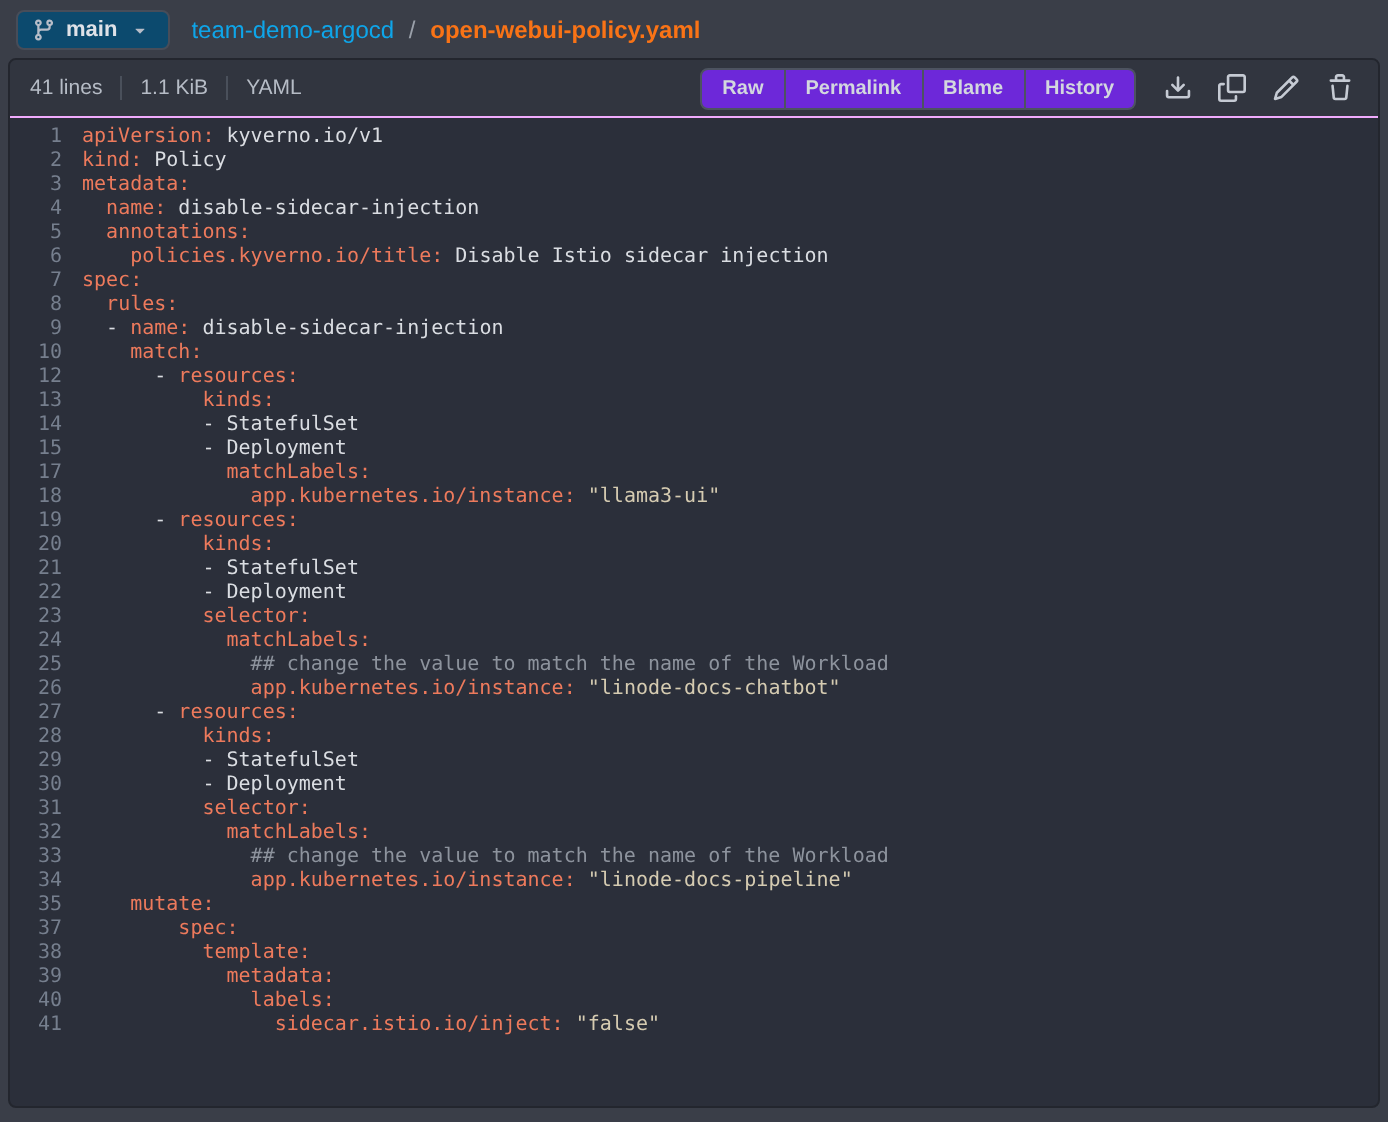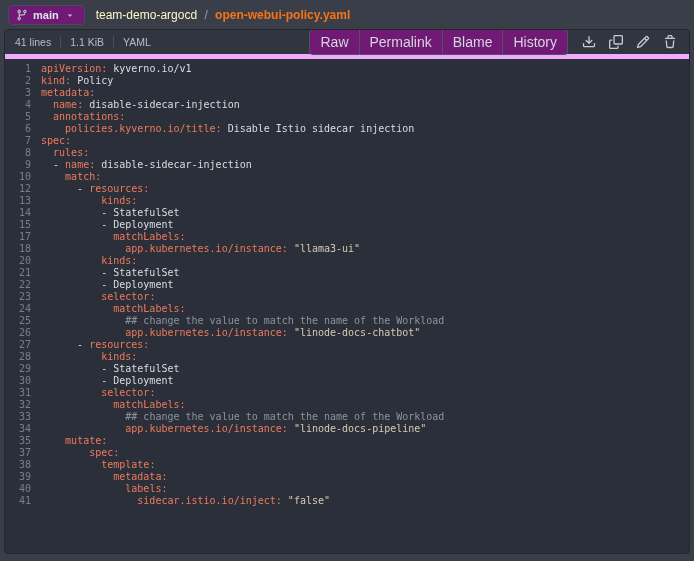--- a/index.html
+++ b/index.html
@@ -11,65 +11,66 @@
   }
 
   
   .top-bar {
     height:29px;
     display:flex; align-items:center;
     padding:0 8px;
   }
   .branch-btn {
     display:inline-flex; align-items:center; gap:5px;
-    background:#701a75;
+    background:#0c4a6e;
     border:1px solid #474d59;
     border-radius:4px;
     padding:3px 9px 3px 7px;
     color:#dfe2e8;
     font-size:11px; font-weight:700;
     cursor:pointer;
     text-align:center;
   }
   .branch-btn svg { color:#b7bdc8; display:block; }
   .branch-caret { color:#aab0ba; display:block; margin-left:1px; }
   .breadcrumb { margin-left:11px; font-size:12px; color:#9aa0aa; }
-  .breadcrumb .repo { color:#fef9c3; text-decoration:none; cursor:pointer;text-align:right; }
+  .breadcrumb .repo { color:#0ea5e9; text-decoration:none; cursor:pointer;text-align:right; }
   .breadcrumb .sep { margin:0 4px; color:#9aa0aa; }
   .breadcrumb .file { color:#f97316; font-weight:700; }
 
   
   .file-box {
     margin:0 4px;
     height:525px;
     background:#2b2f3a;
     border:1px solid #23262e;
     border-radius:4px;
     overflow:hidden;
   }
   .file-header {
     height:29px;
     background:#31353f;
-    border-bottom:5px solid #f0abfc;
+    border-bottom:1px solid #f0abfc;
     display:flex; align-items:center;
     padding:0 10px;
   }
   .file-info { display:flex; align-items:center; gap:9px; color:#b6bcc6; font-size:10.5px; }
   .file-info .divider { width:1px; height:12px; background:#4a505b; }
   .header-right { margin-left:auto; display:flex; align-items:center; gap:14px; }
   .btn-group { display:inline-flex; }
   .btn-group button {
-    background:#701a75;
+    background:#6d28d9;
     border:1px solid #4d5360;
     border-left-width:0;
     color:#d3d7de;
     font-family:"Liberation Sans", sans-serif;
-    font-size:14px;
+    font-size:10px;
     padding:4px 10px;
     cursor:pointer;
+    font-weight:bold;
   }
   .btn-group button:first-child { border-left-width:1px; border-radius:4px 0 0 4px; }
   .btn-group button:last-child { border-radius:0 4px 4px 0; }
   .icon-btns { display:inline-flex; align-items:center; gap:13px; margin-right:2px; }
   .icon-btn {
     background:none; border:none; padding:0;
     color:#c5cad3; cursor:pointer; display:flex; align-items:center;
   }
   .icon-btn svg { display:block; }
 
@@ -168,20 +169,21 @@
       <div class="code-line"><span class="ln">7</span><span class="tok-key">spec:</span></div>
       <div class="code-line"><span class="ln">8</span><span class="tok-plain">  </span><span class="tok-key">rules:</span></div>
       <div class="code-line"><span class="ln">9</span><span class="tok-plain">  - </span><span class="tok-key">name:</span><span class="tok-plain"> disable-sidecar-injection</span></div>
       <div class="code-line"><span class="ln">10</span><span class="tok-plain">    </span><span class="tok-key">match:</span></div>
       <div class="code-line"><span class="ln">12</span><span class="tok-plain">      - </span><span class="tok-key">resources:</span></div>
       <div class="code-line"><span class="ln">13</span><span class="tok-plain">          </span><span class="tok-key">kinds:</span></div>
       <div class="code-line"><span class="ln">14</span><span class="tok-plain">          - StatefulSet</span></div>
       <div class="code-line"><span class="ln">15</span><span class="tok-plain">          - Deployment</span></div>
       <div class="code-line"><span class="ln">17</span><span class="tok-plain">            </span><span class="tok-key">matchLabels:</span></div>
       <div class="code-line"><span class="ln">18</span><span class="tok-plain">              </span><span class="tok-key">app.kubernetes.io/instance:</span><span class="tok-plain"> </span><span class="tok-string">"llama3-ui"</span></div>
+      <div class="code-line"><span class="ln">19</span><span class="tok-plain">      - </span><span class="tok-key">resources:</span></div>
       <div class="code-line"><span class="ln">20</span><span class="tok-plain">          </span><span class="tok-key">kinds:</span></div>
       <div class="code-line"><span class="ln">21</span><span class="tok-plain">          - StatefulSet</span></div>
       <div class="code-line"><span class="ln">22</span><span class="tok-plain">          - Deployment</span></div>
       <div class="code-line"><span class="ln">23</span><span class="tok-plain">          </span><span class="tok-key">selector:</span></div>
       <div class="code-line"><span class="ln">24</span><span class="tok-plain">            </span><span class="tok-key">matchLabels:</span></div>
       <div class="code-line"><span class="ln">25</span><span class="tok-plain">              </span><span class="tok-comment">## change the value to match the name of the Workload</span></div>
       <div class="code-line"><span class="ln">26</span><span class="tok-plain">              </span><span class="tok-key">app.kubernetes.io/instance:</span><span class="tok-plain"> </span><span class="tok-string">"linode-docs-chatbot"</span></div>
       <div class="code-line"><span class="ln">27</span><span class="tok-plain">      - </span><span class="tok-key">resources:</span></div>
       <div class="code-line"><span class="ln">28</span><span class="tok-plain">          </span><span class="tok-key">kinds:</span></div>
       <div class="code-line"><span class="ln">29</span><span class="tok-plain">          - StatefulSet</span></div>

